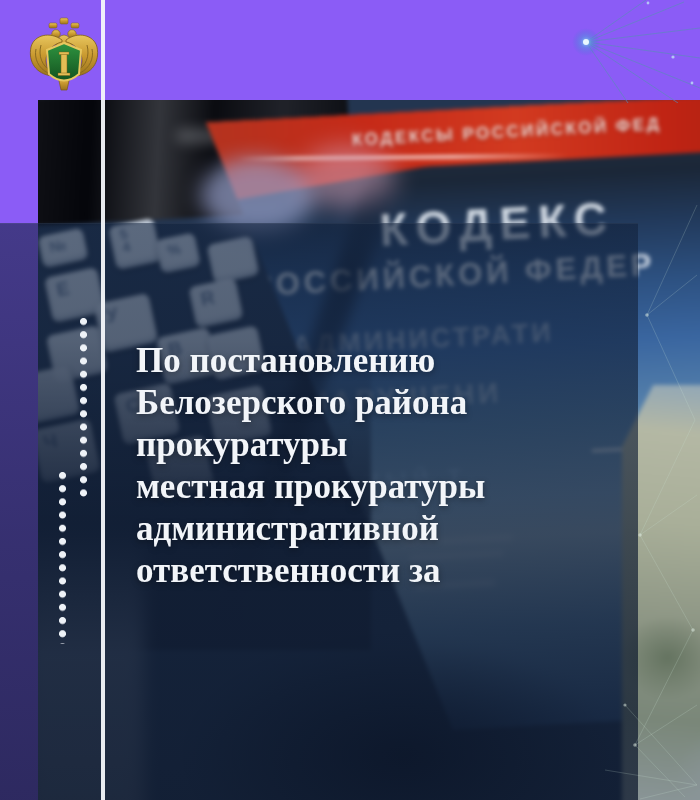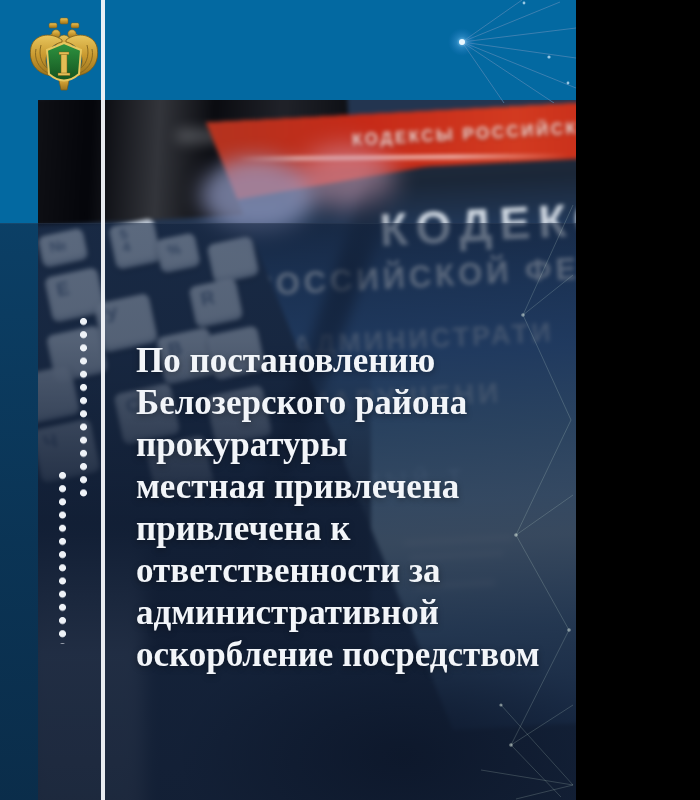--- a/index.html
+++ b/index.html
@@ -1,18 +1,18 @@
 <!DOCTYPE html>
 <html><head>
 <meta charset="utf-8">
 <style>
   html,body{margin:0;padding:0;background:#000;}
   .canvas{
-    position:relative;width:576px;height:800px;overflow:hidden;
-    background:#0369a1;
+    position:relative;width:700px;height:800px;overflow:hidden;
+    background:#8b5cf6;
     font-family:"Liberation Sans", sans-serif;
   }
   
   .photo{position:absolute;left:38px;top:100px;right:0;bottom:0;overflow:hidden;}
   .photo-inner{position:absolute;inset:-12px;filter:blur(2.2px);background:#233550;}
   .laptop-bar{position:absolute;left:-6px;top:2px;width:330px;height:128px;
     background:linear-gradient(96deg,#131419 0%,#04050a 22%,#33353b 42%,#0a0b10 58%,#202229 78%,#0b0d12 100%);
     transform:rotate(-3deg);}
   .gloss{position:absolute;left:150px;top:40px;width:150px;height:16px;border-radius:10px;
     background:rgba(235,240,248,.22);filter:blur(6px);}
@@ -163,25 +163,23 @@
 
   <div class="vline"></div>
 
   <div class="dots dots1"></div>
   <div class="dots dots2"></div>
 
   <div class="headline">
     <div>По постановлению</div>
     <div>Белозерского района</div>
     <div>прокуратуры</div>
-    <div>местная привлечена</div>
-    <div>привлечена к</div>
+    <div>местная прокуратуры</div>
+    <div>административной</div>
     <div>ответственности за</div>
-    <div>административной</div>
-    <div>оскорбление посредством</div>
   </div>
 
   <svg class="emblem" viewBox="0 0 76 78">
     <defs>
       <linearGradient id="gold" x1="0" y1="0" x2="0" y2="1">
         <stop offset="0" stop-color="#e8c65e"></stop>
           <stop offset="0.5" stop-color="#c9992f"></stop>
           <stop offset="1" stop-color="#9a731d"></stop>
       </linearGradient>
       <linearGradient id="grn" x1="0" y1="0" x2="0" y2="1">

